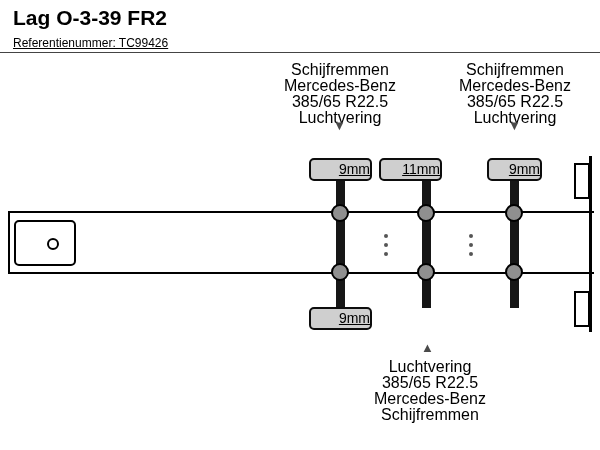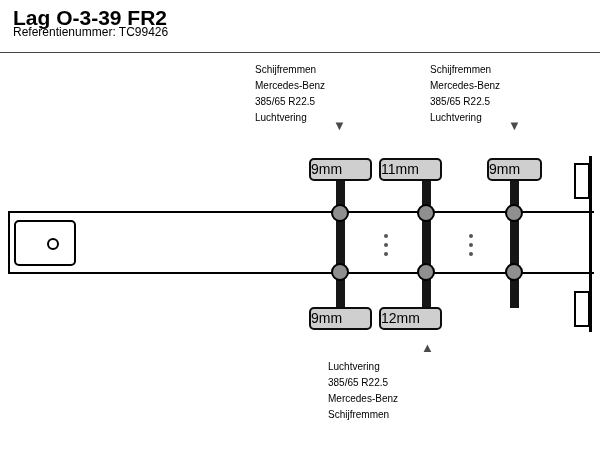--- a/index.html
+++ b/index.html
@@ -1,25 +1,25 @@
 <!DOCTYPE html>
 <html><head>
 <meta charset="utf-8">
 <style>
   html,body{margin:0;padding:0;background:#fff;}
   .page{position:relative;width:600px;height:450px;background:#fff;
         font-family:"Liberation Sans",sans-serif;color:#000;overflow:hidden;}
 
   
   .title{position:absolute;left:13px;top:6px;font-size:21px;font-weight:700;}
-  .ref{position:absolute;left:13px;top:25px;font-size:12px;}
+  .ref{position:absolute;left:13px;top:36px;font-size:12px;text-decoration:underline;}
   .hline{position:absolute;left:0;top:52px;width:600px;border-top:1px solid #444;}
 
   
-  .anno{position:absolute;font-size:10px;line-height:16px;text-align:left;}
+  .anno{position:absolute;font-size:16px;line-height:16px;text-align:center;}
   .anno-1{left:255px;top:62px;width:170px;}
   .anno-3{left:430px;top:62px;width:170px;}
   .anno-b{left:328px;top:359px;width:204px;}
   .arrow{position:absolute;font-size:13px;color:#4a4a4a;line-height:13px;}
   .arr-1{left:333px;top:119px;}
   .arr-3{left:508px;top:119px;}
   .arr-b{left:421px;top:341px;}
 
   
   .beam{position:absolute;left:8px;top:211px;width:586px;height:59px;
@@ -36,21 +36,21 @@
   .rt-bot{top:291px;}
 
   
   .axle{position:absolute;top:180px;width:9px;height:128px;background:#161616;}
   .ax-1{left:336px;}.ax-2{left:422px;}.ax-3{left:510px;}
   .wheel{position:absolute;width:14px;height:14px;border:2px solid #000;
          border-radius:50%;background:#8f8f8f;}
 
   
   .tread{position:absolute;height:19px;border:2px solid #0d0d0d;background:#cfcfcf;
-         border-radius:5px;font-size:14px;line-height:19px;text-align:left;color:#000;}
+         border-radius:5px;font-size:14px;line-height:19px;text-align:right;color:#000;text-decoration:underline;}
   .t-row1{top:158px;}
   .t-row2{top:307px;}
   .t-c1{left:309px;width:59px;}
   .t-c2{left:379px;width:59px;}
   .t-c3{left:487px;width:51px;}
 </style>
 </head>
 <body>
 
 <div class="page">
@@ -94,21 +94,20 @@
   <div class="axle ax-1"></div>
   <div class="wheel" style="left:331px;top:204px;"></div>
   <div class="wheel" style="left:331px;top:263px;"></div>
   <div class="tread t-row1 t-c1">9mm</div>
   <div class="tread t-row2 t-c1">9mm</div>
 
   <div class="axle ax-2"></div>
   <div class="wheel" style="left:417px;top:204px;"></div>
   <div class="wheel" style="left:417px;top:263px;"></div>
   <div class="tread t-row1 t-c2">11mm</div>
-  <div class="tread t-row2 t-c2">12mm</div>
 
   <div class="axle ax-3"></div>
   <div class="wheel" style="left:505px;top:204px;"></div>
   <div class="wheel" style="left:505px;top:263px;"></div>
   <div class="tread t-row1 t-c3">9mm</div>
 
   <div class="arrow arr-b">▲</div>
   <div class="anno anno-b">
     <div>Luchtvering</div>
     <div>385/65 R22.5</div>

